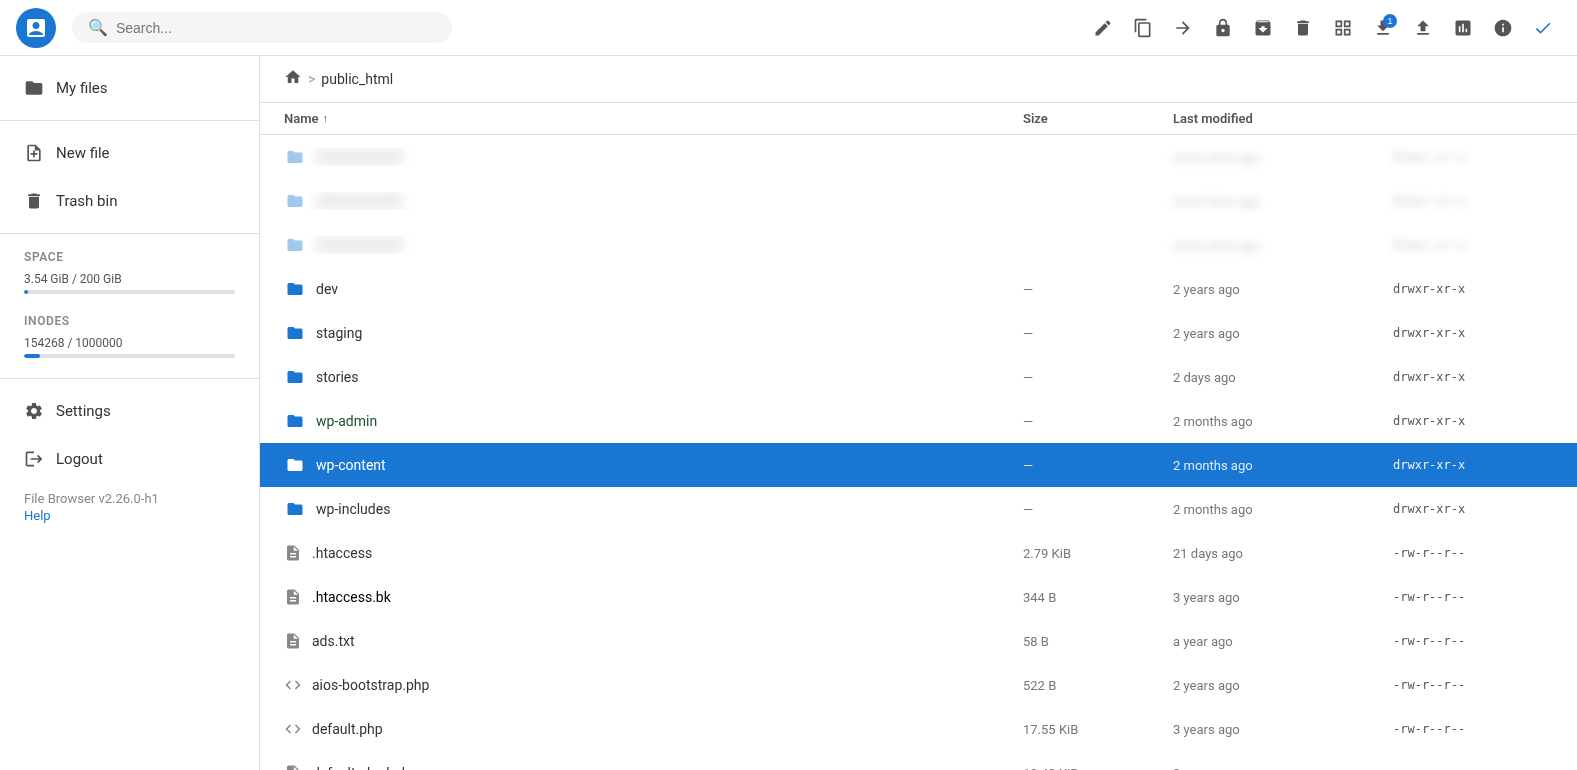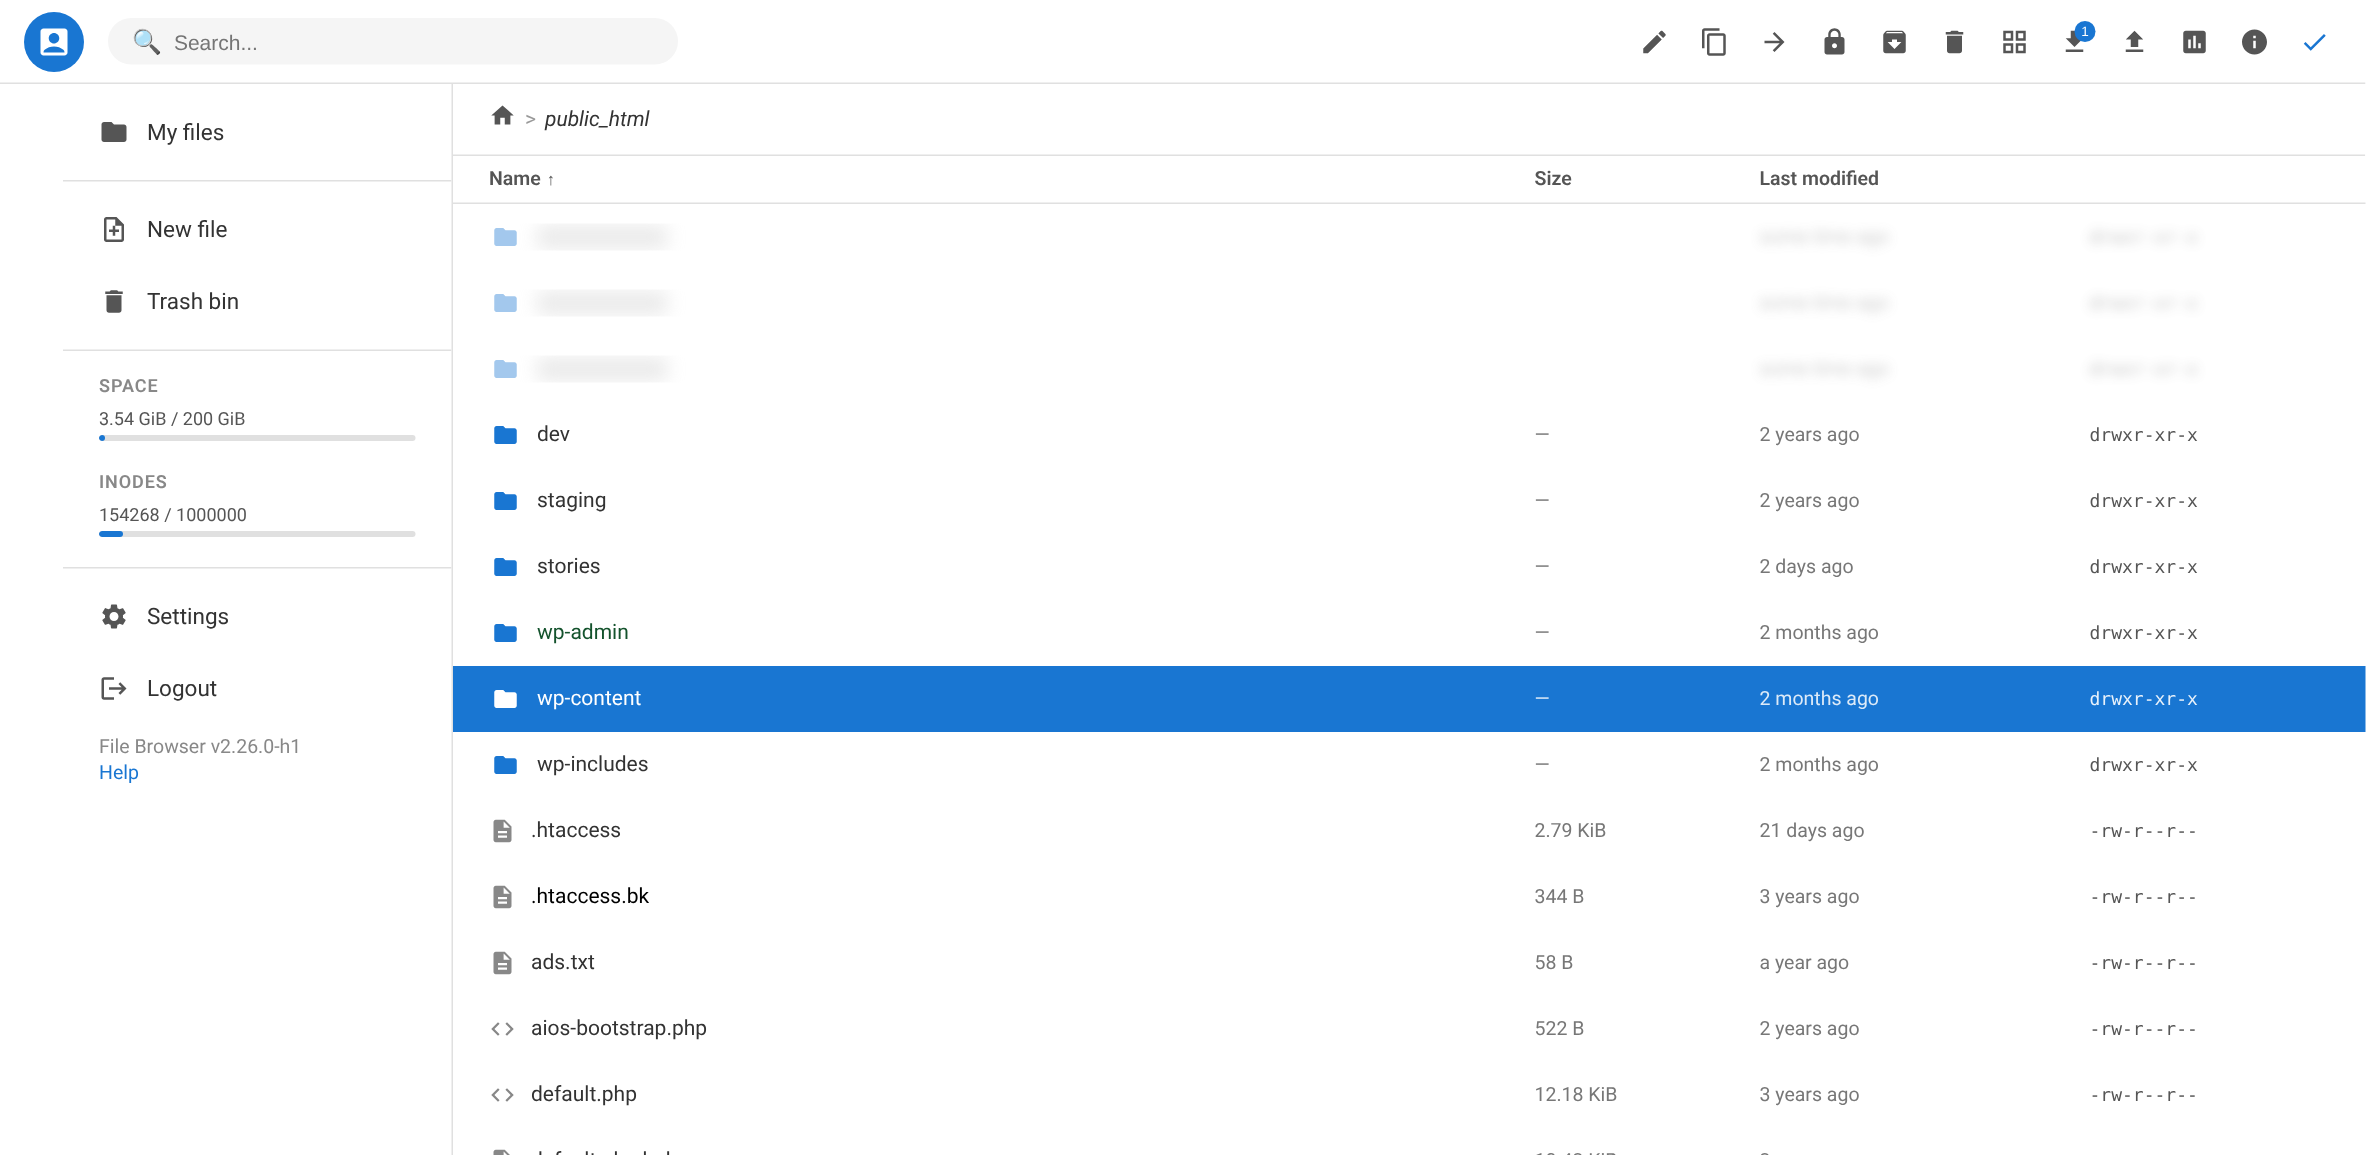--- a/index.html
+++ b/index.html
@@ -11,39 +11,39 @@
     .logo svg { width: 24px; height: 24px; fill: white; }
     .search-bar { display: flex; align-items: center; background: #f5f5f5; border-radius: 24px; padding: 6px 16px; width: 380px; }
     .search-bar input { border: none; background: transparent; outline: none; font-size: 14px; color: #555; width: 100%; }
     .search-icon { color: #888; margin-right: 8px; font-size: 16px; }
     .header-spacer { flex: 1; }
     .header-actions { display: flex; align-items: center; gap: 4px; }
     .header-btn { width: 36px; height: 36px; display: flex; align-items: center; justify-content: center; border: none; background: transparent; cursor: pointer; border-radius: 4px; color: #555; font-size: 18px; position: relative; }
     .badge { position: absolute; top: 4px; right: 4px; background: #1976d2; color: white; border-radius: 50%; width: 14px; height: 14px; font-size: 9px; display: flex; align-items: center; justify-content: center; }
 
     
-    .layout { display: flex; flex: 1; overflow: hidden; padding-left: 42px; }
+    .layout { display: flex; flex: 1; overflow: hidden; }
 
     
     .sidebar { width: 260px; flex-shrink: 0; border-right: 1px solid #e0e0e0; display: flex; flex-direction: column; padding: 8px 0; background: #fff; overflow-y: auto; }
     .sidebar-item { display: flex; align-items: center; padding: 14px 24px; cursor: pointer; color: #333; font-size: 15px; gap: 12px; }
     .sidebar-divider { height: 1px; background: #e0e0e0; margin: 8px 0; }
     .sidebar-section { padding: 8px 24px 4px; font-size: 12px; color: #888; font-weight: 600; text-transform: uppercase; letter-spacing: 0.05em; }
     .sidebar-progress { padding: 4px 24px 12px; }
     .progress-label { font-size: 12px; color: #555; margin-bottom: 4px; }
     .progress-bar { height: 4px; background: #e0e0e0; border-radius: 2px; overflow: hidden; }
     .progress-fill { height: 100%; background: #1976d2; border-radius: 2px; }
     .sidebar-version { padding: 8px 24px 0; font-size: 13px; color: #888; }
 
     
     .main { flex: 1; display: flex; flex-direction: column; overflow: hidden; }
     .breadcrumb { display: flex; align-items: center; padding: 12px 24px; gap: 6px; border-bottom: 1px solid #e0e0e0; font-size: 14px; color: #555; }
     .breadcrumb-home { font-size: 18px; cursor: pointer; color: #555; }
     .breadcrumb-sep { color: #999; }
-    .breadcrumb-current { color: #333; font-style: italic; }
+    .breadcrumb-current { color: #333; }
 
     
     .file-table { flex: 1; overflow-y: auto; }
     .table-header { display: grid; grid-template-columns: 1fr 150px 220px 160px; padding: 8px 24px; border-bottom: 1px solid #e0e0e0; background: #fff; position: sticky; top: 0; z-index: 10; }
     .table-header-cell { font-size: 13px; font-weight: 600; color: #555; display: flex; align-items: center; gap: 4px; }
     .sort-arrow { font-size: 11px; }
     .table-row { display: grid; grid-template-columns: 1fr 150px 220px 160px; padding: 6px 24px; align-items: center; cursor: pointer; min-height: 44px; }
     .table-row.selected { background: #1976d2; color: white; }
     .table-row.selected .cell-secondary { color: rgba(255,255,255,0.85); }
     .table-row.blurred { opacity: 0.4; }
@@ -362,21 +362,21 @@
       <div class="cell-secondary" style="color:#777">2 years ago</div>
       <div class="cell-perm" style="color:#555">-rw-r--r--</div>
     </div>
           <div class="table-row">
       <div class="cell-name">
         <svg class="file-icon" viewBox="0 0 24 24" fill="#888">
                 <path d="M9.4 16.6L4.8 12l4.6-4.6L8 6l-6 6 6 6 1.4-1.4zm5.2 0l4.6-4.6-4.6-4.6L16 6l6 6-6 6-1.4-1.4z"></path>
               </svg>
         <span style="color:#333">default.php</span>
       </div>
-      <div class="cell-secondary" style="color:#777">12.18 KiB</div>
+      <div class="cell-secondary" style="color:#777">17.55 KiB</div>
       <div class="cell-secondary" style="color:#777">3 years ago</div>
       <div class="cell-perm" style="color:#555">-rw-r--r--</div>
     </div>
           <div class="table-row">
       <div class="cell-name">
         <svg class="file-icon" viewBox="0 0 24 24" fill="#888">
                 <path d="M14 2H6c-1.1 0-1.99.9-1.99 2L4 20c0 1.1.89 2 1.99 2H18c1.1 0 2-.9 2-2V8l-6-6zm2 16H8v-2h8v2zm0-4H8v-2h8v2zm-3-5V3.5L18.5 9H13z"></path>
               </svg>
         <span style="color:#333">default.php.bak</span>
       </div>

